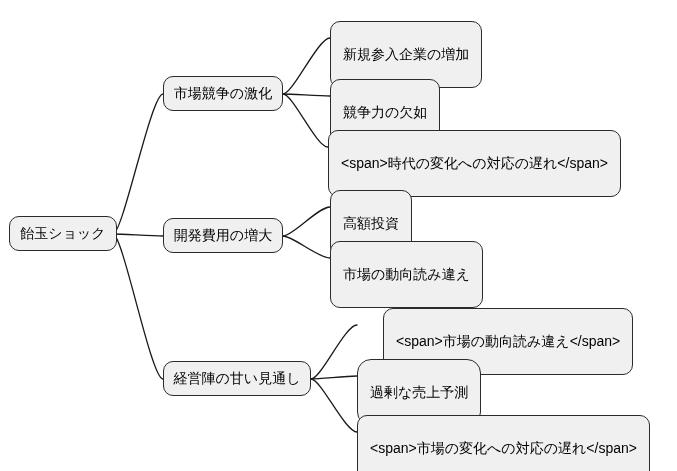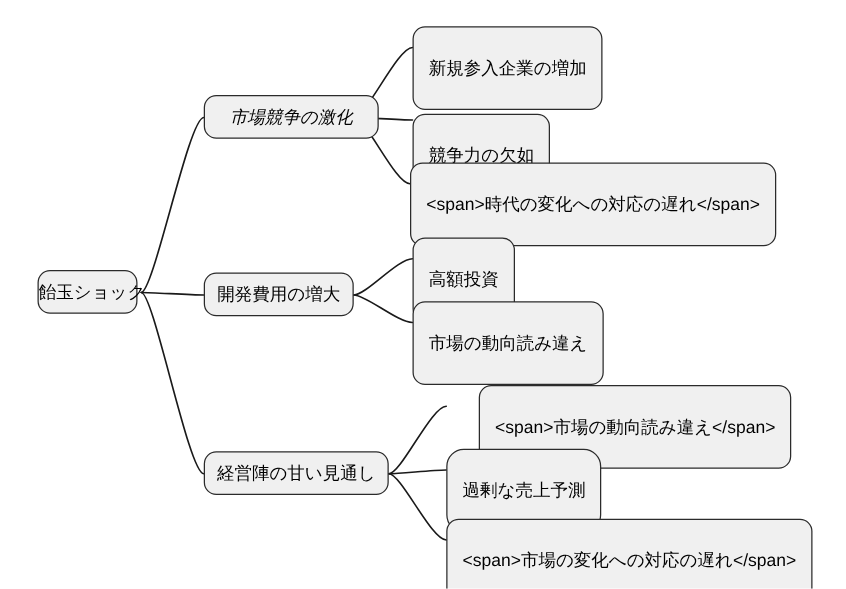--- a/index.html
+++ b/index.html
@@ -62,25 +62,25 @@
     <path d="M283,94 C293,94 316,147 328,147"></path>
 
     <path d="M283,236 C293,236 318,207 330,207"></path>
     <path d="M283,236 C293,236 318,258 330,258"></path>
 
     <path d="M311,379 C321,379 345,325 357,325"></path>
     <path d="M311,379 C321,379 345,376 357,376"></path>
     <path d="M311,379 C321,379 345,432 357,432"></path>
   </svg>
 
-  <div class="node parent" style="left:9px; top:216px; width:80px;margin-left:21px;">飴玉ショック</div>
+  <div class="node parent" style="left:9px; top:216px; width:108px;">飴玉ショック</div>
 
-  <div class="node parent" style="left:163px; top:76px; width:140px;font-style:italic;">市場競争の激化</div>
+  <div class="node parent" style="left:163px; top:76px; width:120px;">市場競争の激化</div>
   <div class="node" style="left:330px; top:21px;">新規参入企業の増加</div>
-  <div class="node" style="left:330px; top:79px;margin-top:12px;">競争力の欠如</div>
+  <div class="node" style="left:330px; top:79px;">競争力の欠如</div>
   <div class="node" style="left:328px; top:130px;">&lt;span&gt;時代の変化への対応の遅れ&lt;/span&gt;</div>
 
   <div class="node parent" style="left:163px; top:218px; width:120px;">開発費用の増大</div>
   <div class="node" style="left:330px; top:190px;">高額投資</div>
   <div class="node" style="left:330px; top:241px;">市場の動向読み違え</div>
 
   <div class="node parent" style="left:163px; top:361px; width:148px;text-align:center;">経営陣の甘い見通し</div>
   <div class="node" style="left:357px; top:308px;margin-left:26px;">&lt;span&gt;市場の動向読み違え&lt;/span&gt;</div>
   <div class="node" style="left:357px; top:359px;border-radius:14px;">過剰な売上予測</div>
   <div class="node" style="left:357px; top:415px;">&lt;span&gt;市場の変化への対応の遅れ&lt;/span&gt;</div>

